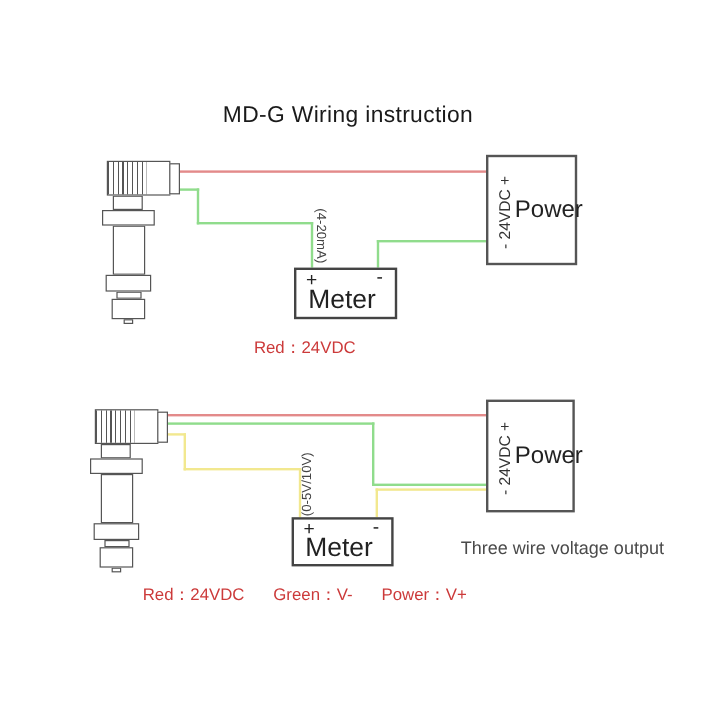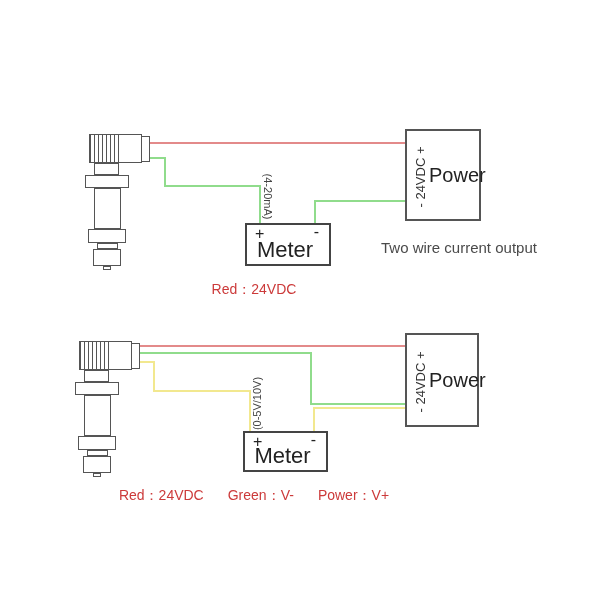--- a/index.html
+++ b/index.html
@@ -62,20 +62,21 @@
     background-size:1px 100%;background-repeat:no-repeat;background-position:11px 0,24px 0;}
   .s-neck2{left:12px;top:109px;width:21px;height:6px;border:1.5px solid var(--diagram-line);}
   .s-port{left:8px;top:115px;width:28px;height:17px;border:1.5px solid var(--diagram-line);}
   .s-tip{left:18px;top:132px;width:8px;height:4px;border:1.5px solid var(--diagram-line);}
 </style>
 </head>
 <body>
 
 <div id="canvas" style="--red-wire: #e38a8a; --green-wire: #90dc8c; --yellow-wire: #f2e88f; --legend-text: #cc3a3a; --diagram-line: #555555; --label-text: #4a4a4a;">
 
+  <div class="title">MD-G Wiring instruction</div>
 
   <div class="sensor" style="left:85px;top:134px">
     <div class="s-head">
         <div class="s-fins"></div>
       </div>
     <div class="s-stub"></div>
     <div class="s-neck"></div>
     <div class="s-knurl"></div>
     <div class="s-body"></div>
     <div class="s-hex"></div>
@@ -98,21 +99,20 @@
     <div class="pwr-terms" style="left:-31px;top:39px">- 24VDC +</div>
     <div class="pwr-title">Power</div>
   </div>
 
   <div class="meter" style="left:245px;top:223px;width:86px;height:43px">
     <div class="plus">+</div>
     <div class="minus">-</div>
     <div class="mtitle">Meter</div>
   </div>
 
-  <div class="outlabel" style="left:381px;top:239px">Two wire current output</div>
 
   <div class="legend" style="top:281px">
     <span>Red：24VDC</span>
   </div>
 
   <div class="sensor" style="left:75px;top:341px">
     <div class="s-head">
         <div class="s-fins"></div>
       </div>
     <div class="s-stub"></div>
@@ -142,20 +142,21 @@
     <div class="pwr-terms" style="left:-31px;top:40px">- 24VDC +</div>
     <div class="pwr-title">Power</div>
   </div>
 
   <div class="meter" style="left:243px;top:431px;width:85px;height:41px">
     <div class="plus">+</div>
     <div class="minus">-</div>
     <div class="mtitle">Meter</div>
   </div>
 
+  <div class="outlabel" style="left:384px;top:449px">Three wire voltage output</div>
 
   <div class="legend" style="top:487px;gap:24px">
     <span>Red：24VDC</span>
     <span>Green：V-</span>
     <span>Power：V+</span>
   </div>
 
 </div>
 
 </body></html>

